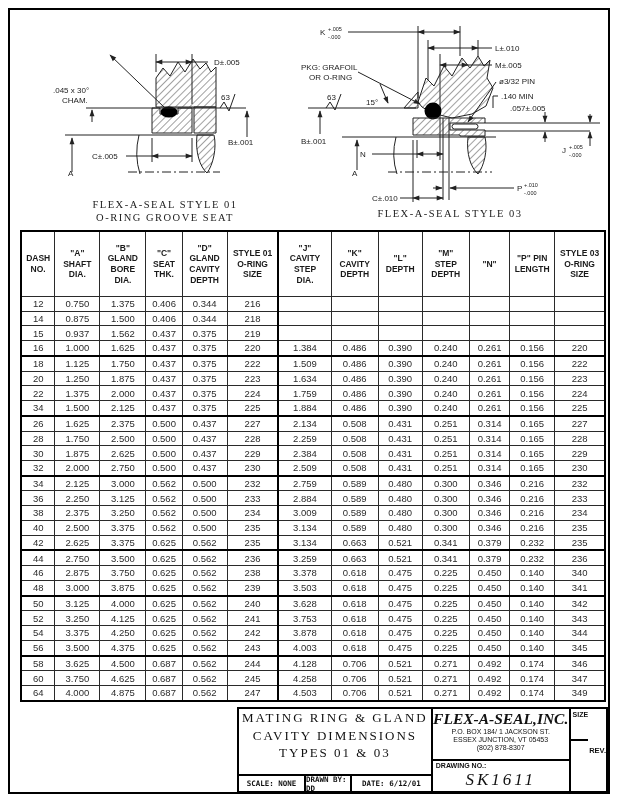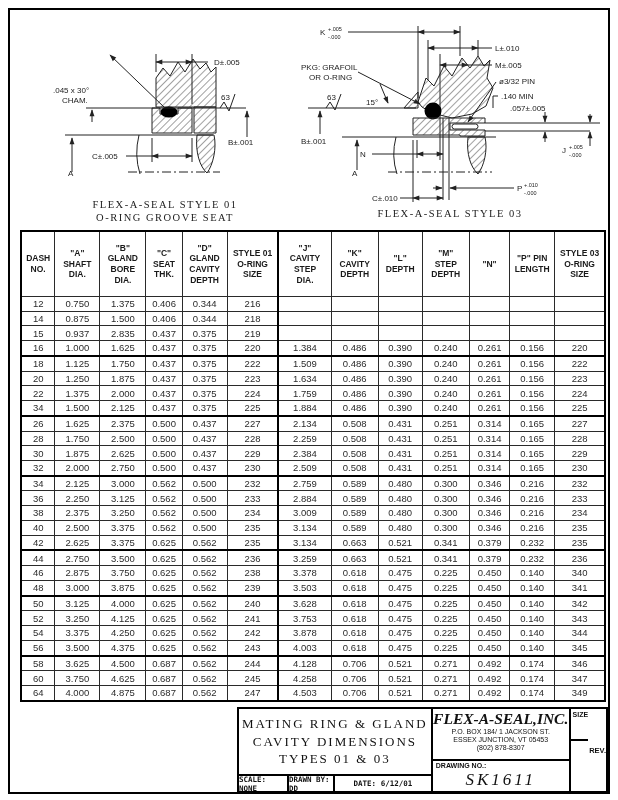--- a/index.html
+++ b/index.html
@@ -15,26 +15,26 @@
   #dim-table th{border:1px solid #2a2a2a;font-size:8.5px;font-weight:bold;text-align:center;
     vertical-align:middle;white-space:pre-line;line-height:1.25;padding:0;height:64px;color:#1a1a1a;}
   #dim-table td{border:1px solid #2a2a2a;font-size:9.5px;text-align:center;vertical-align:middle;
     padding:0;color:#2a2a2a;}
   #dim-table tr.grp td{border-top:2px solid #000;}
   #dim-table .hcol{border-left:2px solid #000;}
   
   .tb{position:absolute;left:237px;top:707px;width:371px;height:86px;border:2px solid #000;
       box-sizing:border-box;display:flex;}
   .tb-left{width:204px;border-right:2px solid #000;box-sizing:border-box;display:flex;flex-direction:column;}
-  .tb-title{flex:1;display:flex;flex-direction:column;align-items:center;justify-content:center;
+  .tb-title{flex:1;display:flex;flex-direction:column;align-items:center;justify-content:flex-start;
       font-family:"Liberation Serif",serif;font-size:13px;letter-spacing:2px;line-height:1.35;color:#111;}
   .tb-strip{height:15px;border-top:2px solid #000;display:flex;font-family:"DejaVu Sans Mono",monospace;
       font-size:7.5px;font-weight:bold;}
   .tb-strip>div{display:flex;align-items:center;justify-content:center;box-sizing:border-box;}
-  .tb-scale{width:50px;border-right:2px solid #000;}
+  .tb-scale{width:67px;border-right:2px solid #000;}
   .tb-drawn{width:46px;border-right:2px solid #000000;}
   .tb-date{flex:1;}
   .tb-mid{width:145px;border-right:2px solid #000;box-sizing:border-box;display:flex;flex-direction:column;}
   .tb-logo{height:50px;border-bottom:2px solid #000;text-align:center;overflow:hidden;}
   .tb-company{font-family:"Liberation Serif",serif;font-style:italic;font-weight:bold;font-size:15.5px;
       letter-spacing:0px;margin-top:1px;white-space:nowrap;}
   .tb-addr{font-size:7px;line-height:1.15;}
   .tb-dno{flex:1;position:relative;padding-left:46px;}
   .tb-dno-label{position:absolute;left:3px;top:1px;font-size:7px;font-weight:bold;}
   .tb-dno-val{position:absolute;left:0;right:0;top:9px;text-align:center;
@@ -296,21 +296,21 @@
           <td></td>
           <td></td>
           <td></td>
           <td></td>
           <td></td>
           <td></td>
         </tr>
         <tr>
           <td>15</td>
           <td>0.937</td>
-          <td>2.835</td>
+          <td>1.562</td>
           <td>0.437</td>
           <td>0.375</td>
           <td>219</td>
           <td class="hcol"></td>
           <td></td>
           <td></td>
           <td></td>
           <td></td>
           <td></td>
           <td></td>

